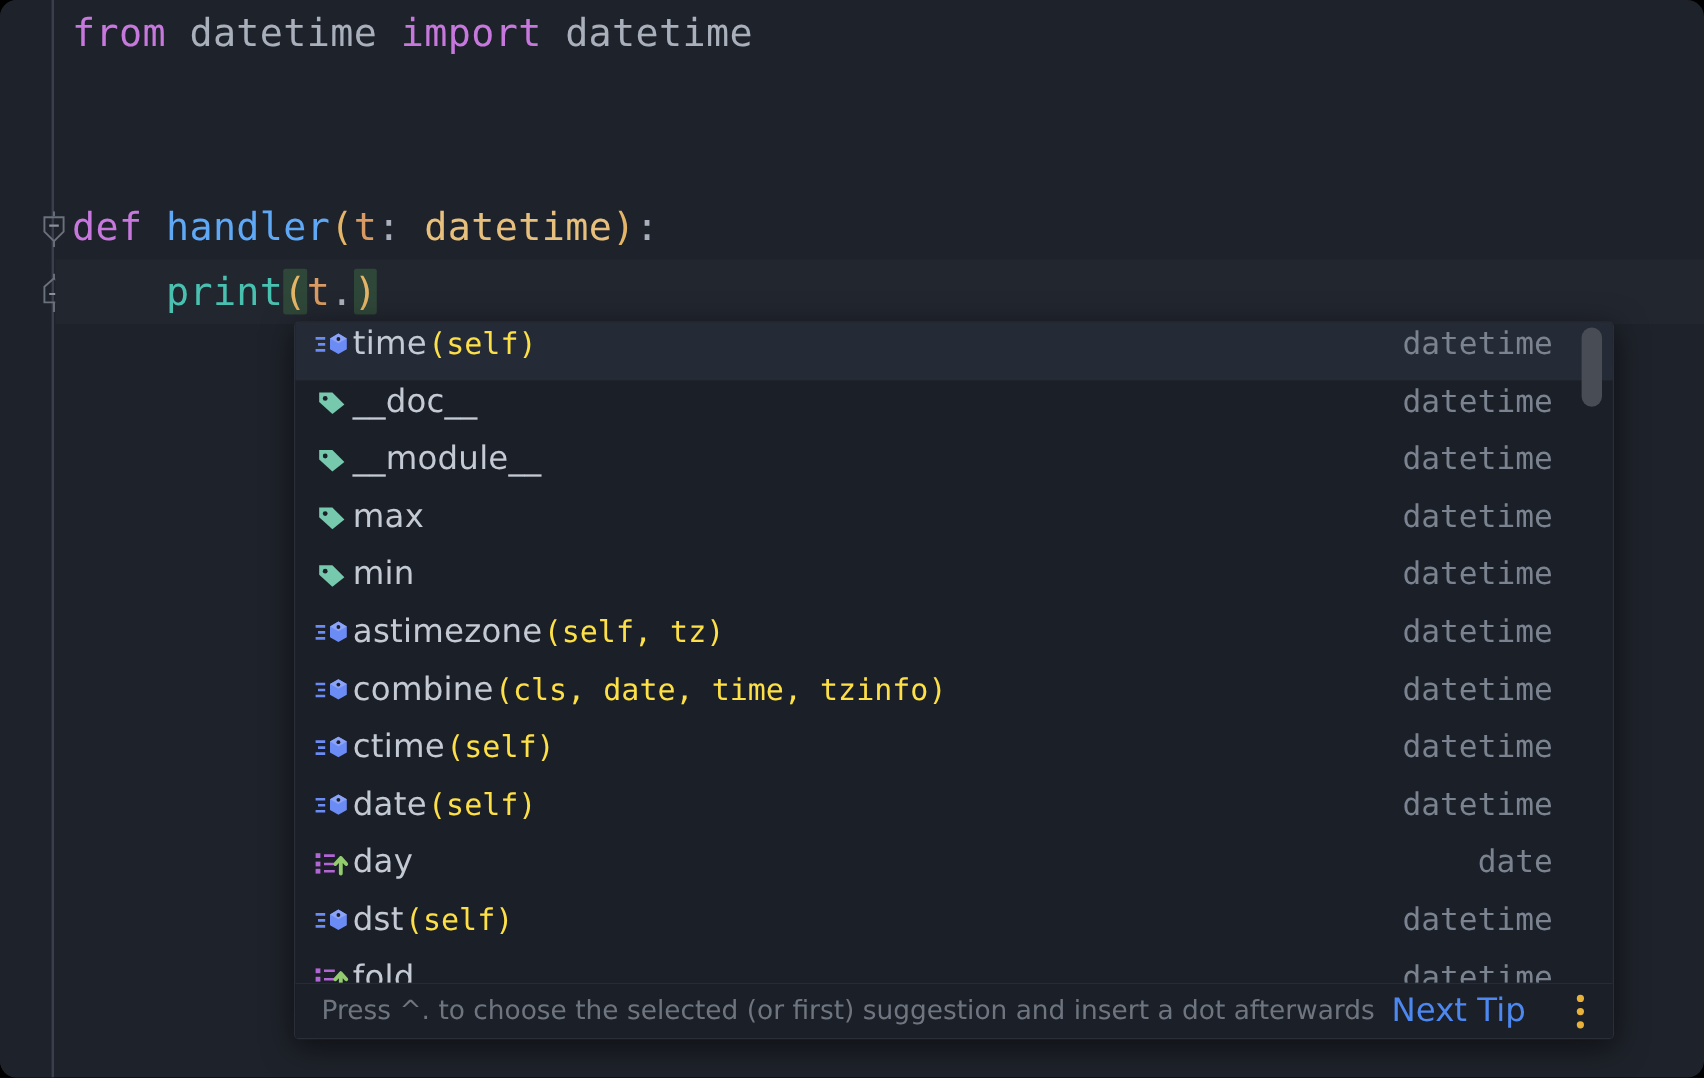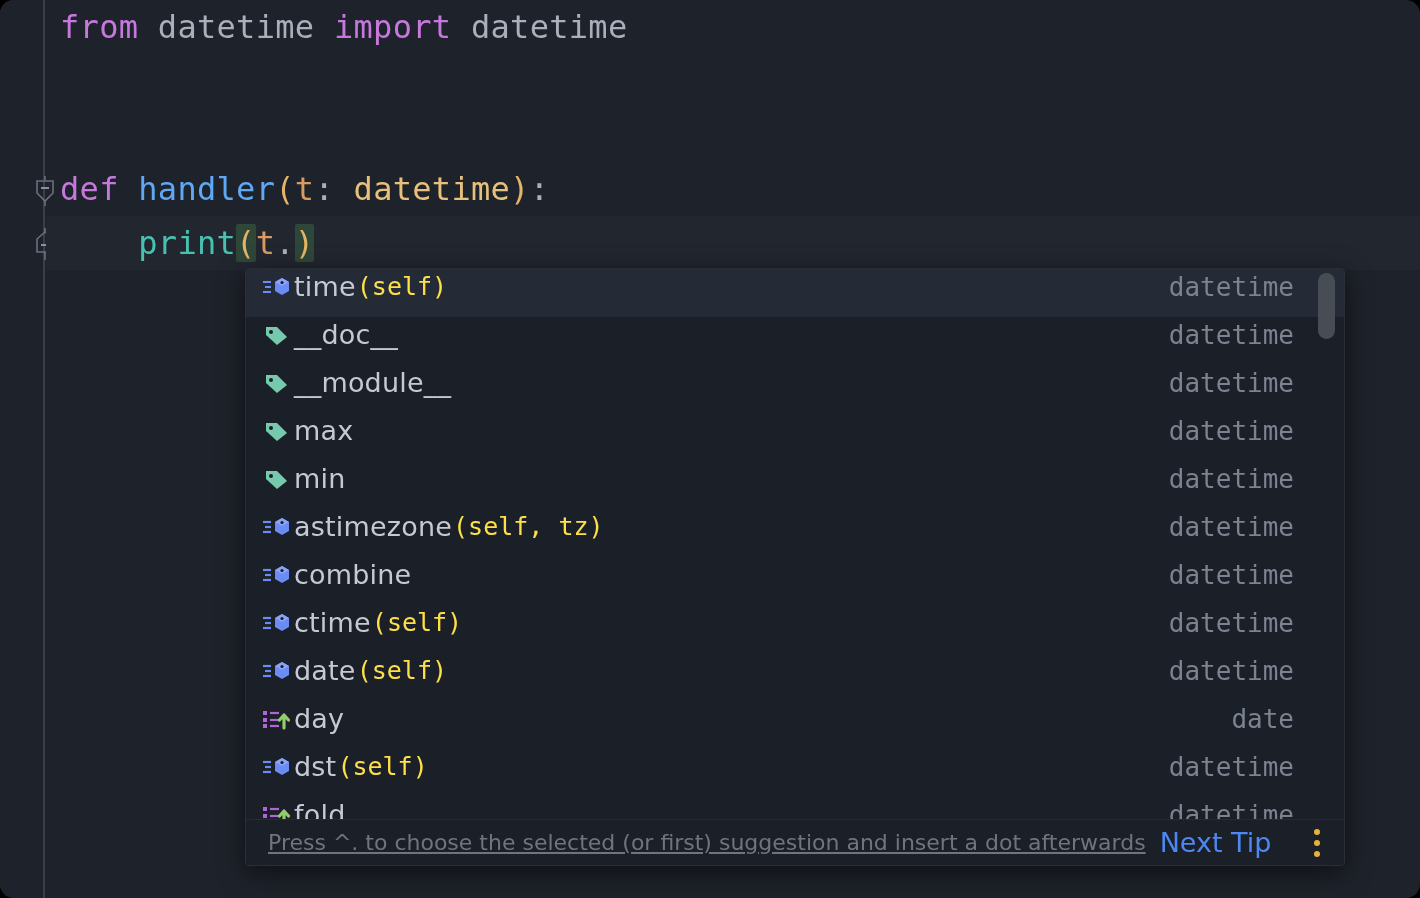--- a/index.html
+++ b/index.html
@@ -178,21 +178,20 @@
     display: flex;
     align-items: center;
     box-sizing: border-box;
     padding: 0 14px 0 22px;
   }
   .tip-text {
     font-family: "DejaVu Sans", sans-serif;
     font-size: 22px;
     color: #6E757F;
     white-space: pre;
-    text-decoration: underline;
   }
   .next-tip {
     font-family: "DejaVu Sans", sans-serif;
     font-size: 27px;
     color: #4C88F0;
     margin-left: 14px;
     white-space: pre;
     cursor: pointer;
   }
   .status-spacer { flex: 1 1 auto; }
@@ -347,20 +346,21 @@
           <svg width="30" height="24" viewBox="0 0 30 24">
             <line x1="1" y1="7" x2="9" y2="7" stroke="#6C8CF5" stroke-width="2.2"></line>
             <line x1="3" y1="12" x2="9" y2="12" stroke="#6C8CF5" stroke-width="2.2"></line>
             <line x1="1" y1="17" x2="9" y2="17" stroke="#6C8CF5" stroke-width="2.2"></line>
             <path d="M20 3 L27 7 V16 L20 20 L13 16 V7 Z" fill="#6C8CF5"></path>
             <path d="M20 3 L27 7 L20 11 L13 7 Z" fill="#8BA4F8"></path>
             <circle cx="20" cy="7.5" r="1.6" fill="#1B1F27"></circle>
           </svg>
         </span>
         <span class="lk-name">combine</span>
+        <span class="lk-params">(cls, date, time, tzinfo)</span>
         <span class="lk-spacer"></span>
         <span class="lk-source">datetime</span>
       </div>
 
       <div class="lk-row">
         <span class="lk-icon">
           <svg width="30" height="24" viewBox="0 0 30 24">
             <line x1="1" y1="7" x2="9" y2="7" stroke="#6C8CF5" stroke-width="2.2"></line>
             <line x1="3" y1="12" x2="9" y2="12" stroke="#6C8CF5" stroke-width="2.2"></line>
             <line x1="1" y1="17" x2="9" y2="17" stroke="#6C8CF5" stroke-width="2.2"></line>

